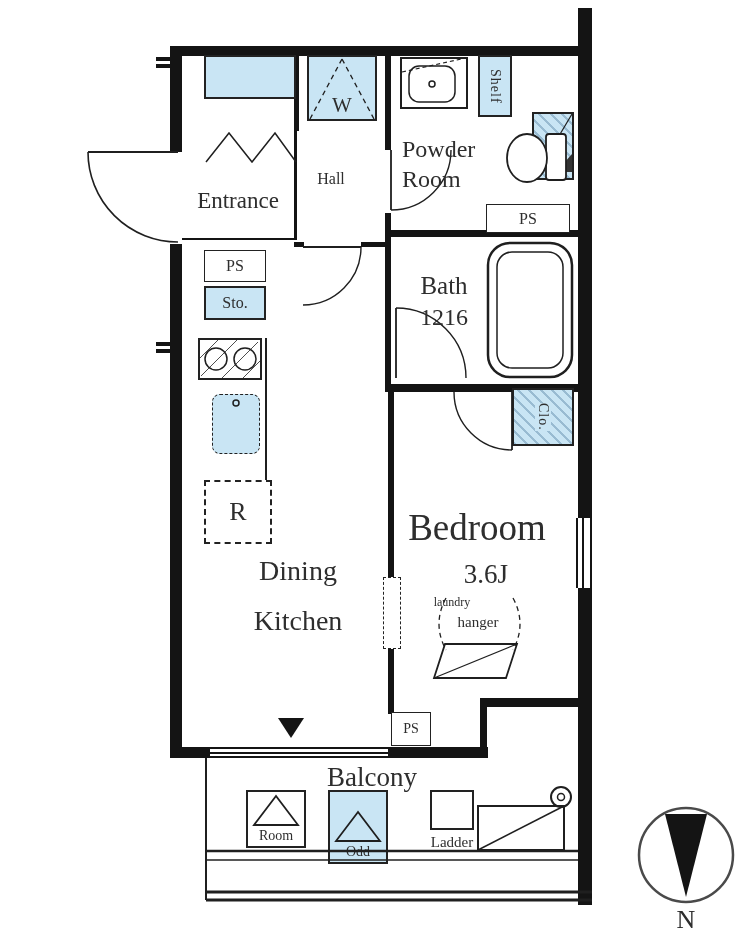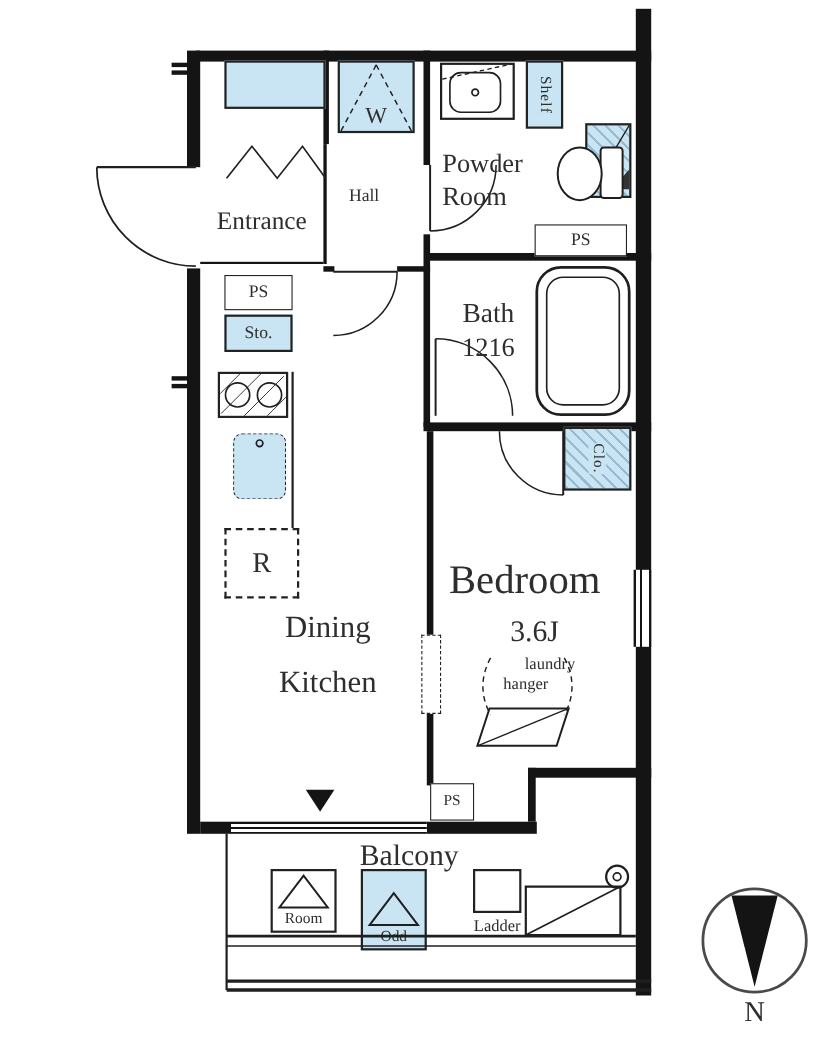--- a/index.html
+++ b/index.html
@@ -180,19 +180,19 @@
   <div class="lbl" style="left:180px;top:188px;width:116px;font-size:23px">Entrance</div>
   <div class="lbl" style="left:286px;top:170px;width:90px;font-size:16px">Hall</div>
   <div class="lbl left" style="left:402px;top:166px;width:120px;font-size:24px">Room</div>
   <div class="lbl left" style="left:402px;top:136px;width:120px;font-size:24px">Powder</div>
   <div class="lbl" style="left:394px;top:272px;width:100px;font-size:25px">Bath</div>
   <div class="lbl" style="left:394px;top:304px;width:100px;font-size:24px">1216</div>
   <div class="lbl" style="left:228px;top:606px;width:140px;font-size:28px">Kitchen</div>
   <div class="lbl" style="left:228px;top:556px;width:140px;font-size:28px">Dining</div>
   <div class="lbl" style="left:401px;top:508px;width:152px;font-size:37px">Bedroom</div>
   <div class="lbl" style="left:410px;top:560px;width:152px;font-size:27px">3.6J</div>
-  <div class="lbl" style="left:468px;top:596px;width:64px;font-size:15px">laundry</div>
+  <div class="lbl" style="left:420px;top:596px;width:64px;font-size:12px">laundry</div>
   <div class="lbl" style="left:446px;top:614px;width:64px;font-size:15px">hanger</div>
   <div class="lbl" style="left:310px;top:763px;width:124px;font-size:27px">Balcony</div>
   <div class="lbl" style="left:402px;top:834px;width:100px;font-size:15px">Ladder</div>
   <div class="lbl" style="left:662px;top:906px;width:48px;font-size:26px">N</div>
 
 </div>
 
 </body></html>

